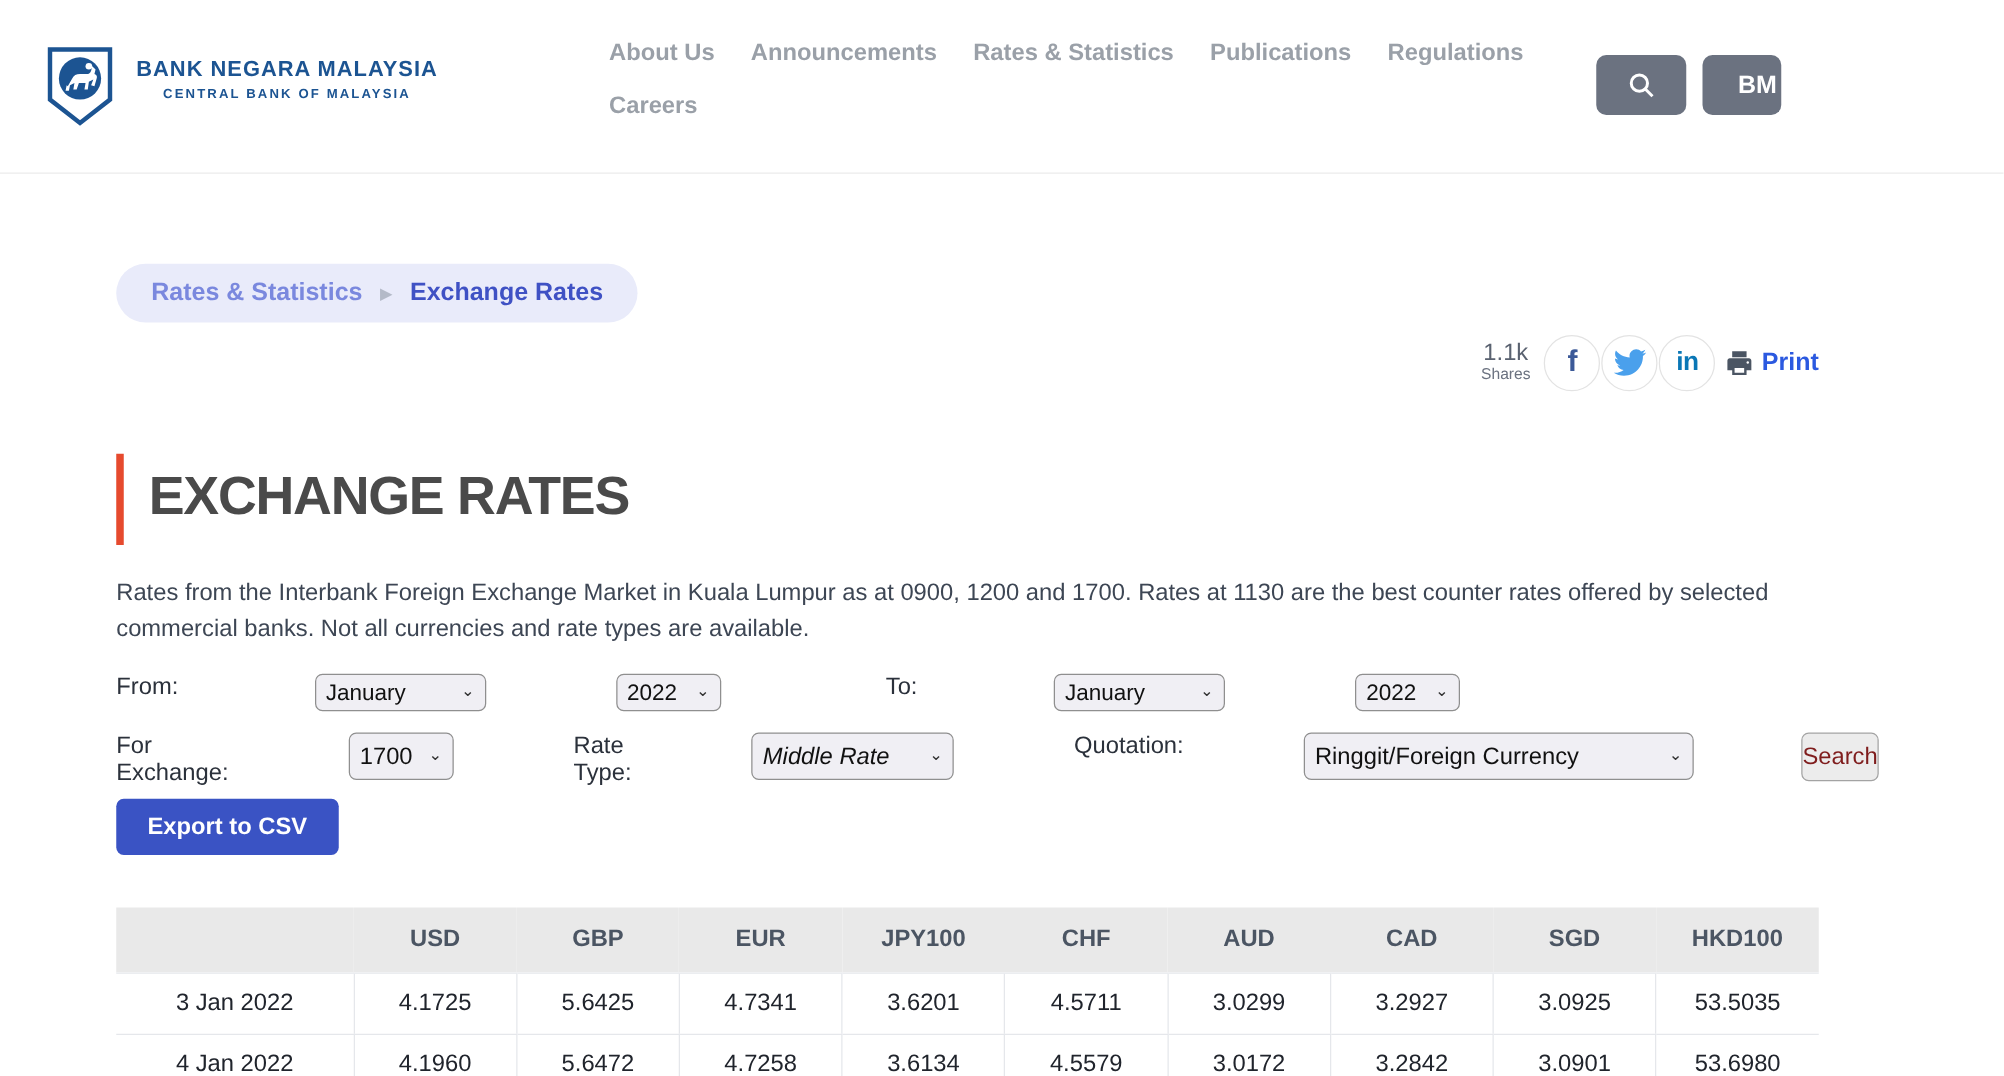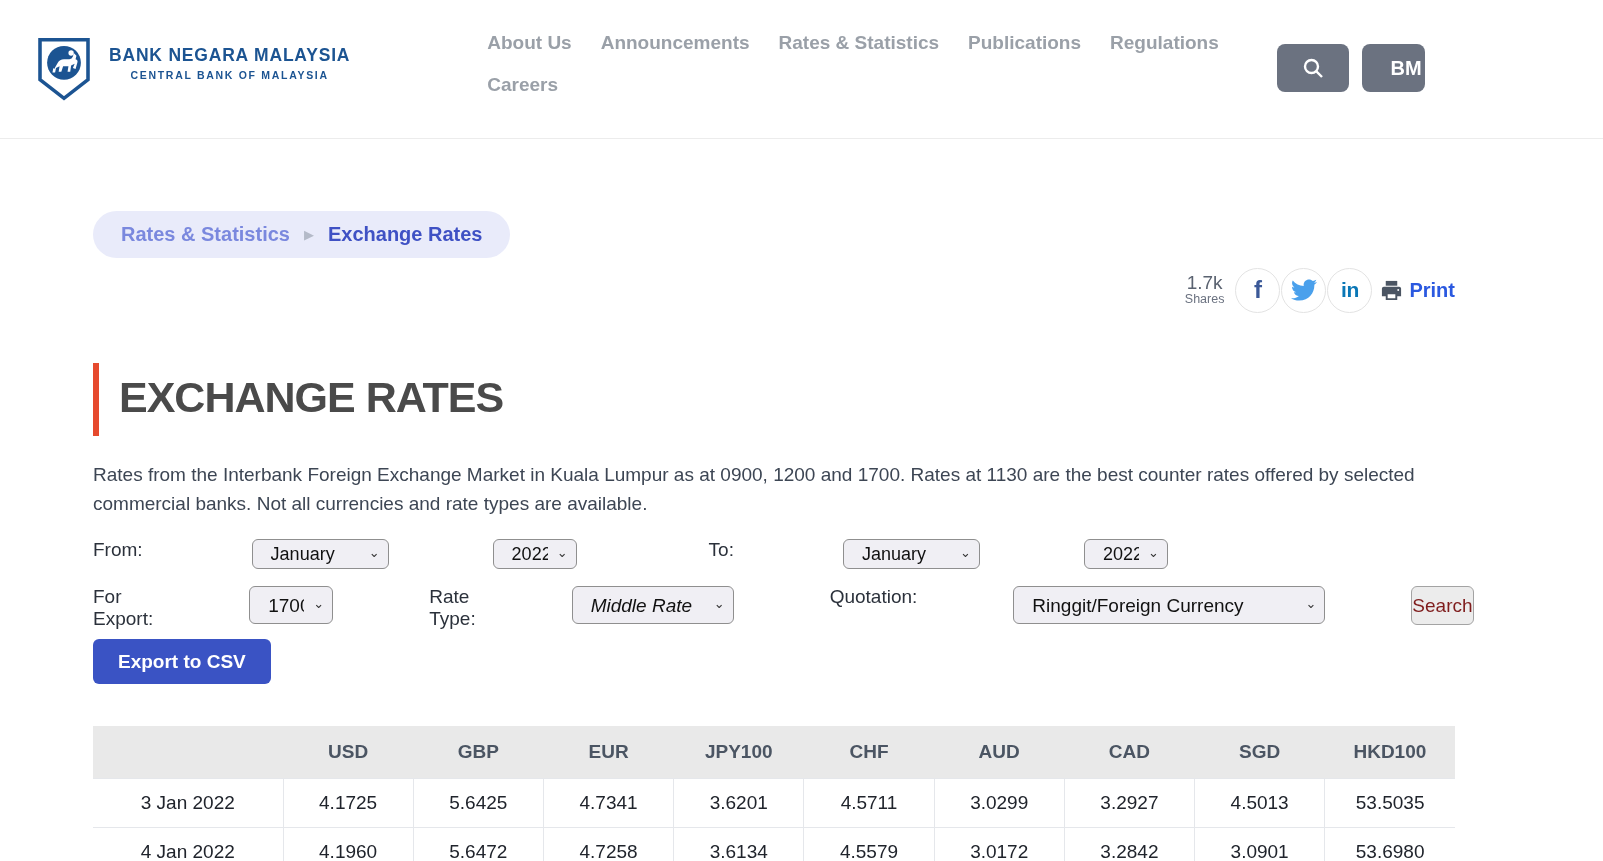--- a/index.html
+++ b/index.html
@@ -54,21 +54,21 @@
   .page-desc{margin-top:24px; font-size:19px; line-height:29px; color:var(--body-text); max-width:1362px;}
   
   .filters{margin-top:21px;}
   .filter-row{display:flex; align-items:flex-start; margin-top:0;gap:48px;}
   .filter-row + .filter-row{margin-top:17px;}
   .f-label{font-size:19px; color:var(--label-text);}
   .select-wrap{position:relative; display:inline-block;}
   select{
     appearance:none; -webkit-appearance:none; font-family:inherit; font-size:18px; color:#111;
     background:var(--select-bg); border:1px solid var(--select-border); border-radius:6px;
-    height:30px; padding:0 28px 0 18px; cursor:pointer;
+    height:30px; padding:0 28px 0 8px; cursor:pointer;
   }
   .select-chevron{position:absolute; right:9px; top:50%; transform:translateY(-58%);
     font-size:13px; color:#333; pointer-events:none;}
   .w-month{width:137px;} .w-year{width:84px;} .w-session{width:84px;} .w-rtype{width:162px;font-style:italic;} .w-quote{width:312px;}
   .row2 select{height:38px; font-size:19px;}
   .gap8{width:8px;} .gap36{width:36px;} .gap13{width:13px;}
   .search-btn{height:39px; width:78px; margin-left:38px; font-family:inherit; font-size:19px; color:#7f1d1d;
     background:#ececec; border:1px solid #a3a3a3; border-radius:6px; cursor:pointer;}
   .export-btn{margin-top:9px; height:45px; padding:0 25px; background:var(--export-blue); color:#fff;
     font-family:inherit; font-size:19px; font-weight:bold; border:none; border-radius:6px; cursor:pointer;}
@@ -122,21 +122,21 @@
 <main class="content">
 
   <nav class="breadcrumb">
     <a class="crumb-parent">Rates &amp; Statistics</a>
     <span class="crumb-arrow">▶</span>
     <a class="crumb-current">Exchange Rates</a>
   </nav>
 
   <div class="share-row">
     <div class="share-count">
-      <div class="num">1.7k</div>
+      <div class="num">1.1k</div>
       <div class="lbl">Shares</div>
     </div>
     <a class="share-circle">
       <span class="fb-glyph">f</span>
     </a>
     <a class="share-circle">
       <svg width="26" height="26" viewBox="0 0 24 24" fill="#4aa0ec">
         <path d="M23.954 4.569c-.885.389-1.83.654-2.825.775 1.014-.611 1.794-1.574 2.163-2.723-.951.555-2.005.959-3.127 1.184-.896-.959-2.173-1.559-3.591-1.559-2.717 0-4.92 2.203-4.92 4.917 0 .39.045.765.127 1.124-4.09-.205-7.715-2.169-10.141-5.138-.427.722-.666 1.561-.666 2.475 0 1.71.87 3.213 2.188 4.096-.807-.026-1.566-.248-2.228-.616v.061c0 2.385 1.693 4.374 3.946 4.827-.413.111-.849.171-1.296.171-.314 0-.615-.03-.916-.086.631 1.953 2.445 3.377 4.604 3.417-1.68 1.319-3.809 2.105-6.102 2.105-.39 0-.779-.023-1.17-.067 2.189 1.394 4.768 2.209 7.557 2.209 9.054 0 13.999-7.496 13.999-13.986 0-.209 0-.42-.015-.63.961-.689 1.8-1.56 2.46-2.548z"></path>
       </svg>
     </a>
@@ -189,21 +189,21 @@
       <span class="gap8"></span>
       <span class="select-wrap">
         <select class="w-year">
           <option>2022</option>
         </select>
         <span class="select-chevron">⌄</span>
       </span>
     </div>
 
     <div class="filter-row row2">
-      <span class="f-label">For Export:</span>
+      <span class="f-label">For Exchange:</span>
       <span class="gap13"></span>
       <span class="select-wrap">
         <select class="w-session">
           <option>1700</option>
         </select>
         <span class="select-chevron">⌄</span>
       </span>
       <span class="gap36"></span>
       <span class="f-label">Rate Type:</span>
       <span class="gap13"></span>
@@ -258,21 +258,21 @@
     <tbody>
       <tr>
         <td>3 Jan 2022</td>
         <td>4.1725</td>
         <td>5.6425</td>
         <td>4.7341</td>
         <td>3.6201</td>
         <td>4.5711</td>
         <td>3.0299</td>
         <td>3.2927</td>
-        <td>4.5013</td>
+        <td>3.0925</td>
         <td>53.5035</td>
       </tr>
       <tr>
         <td>4 Jan 2022</td>
         <td>4.1960</td>
         <td>5.6472</td>
         <td>4.7258</td>
         <td>3.6134</td>
         <td>4.5579</td>
         <td>3.0172</td>

